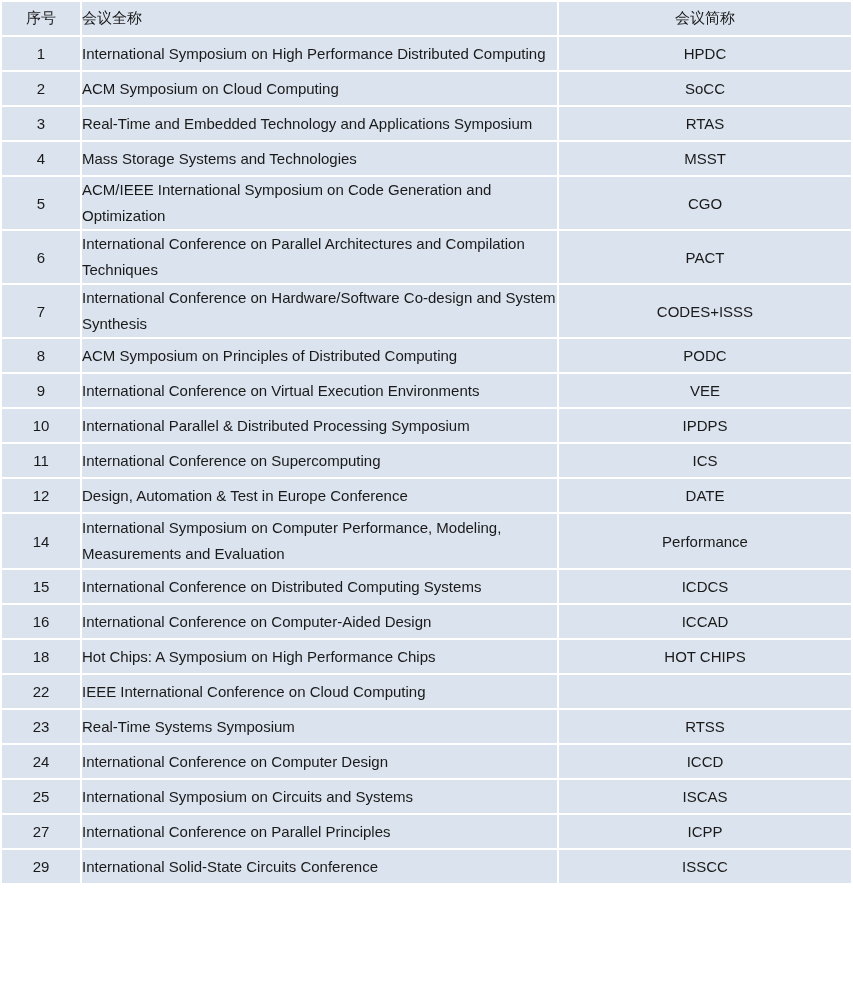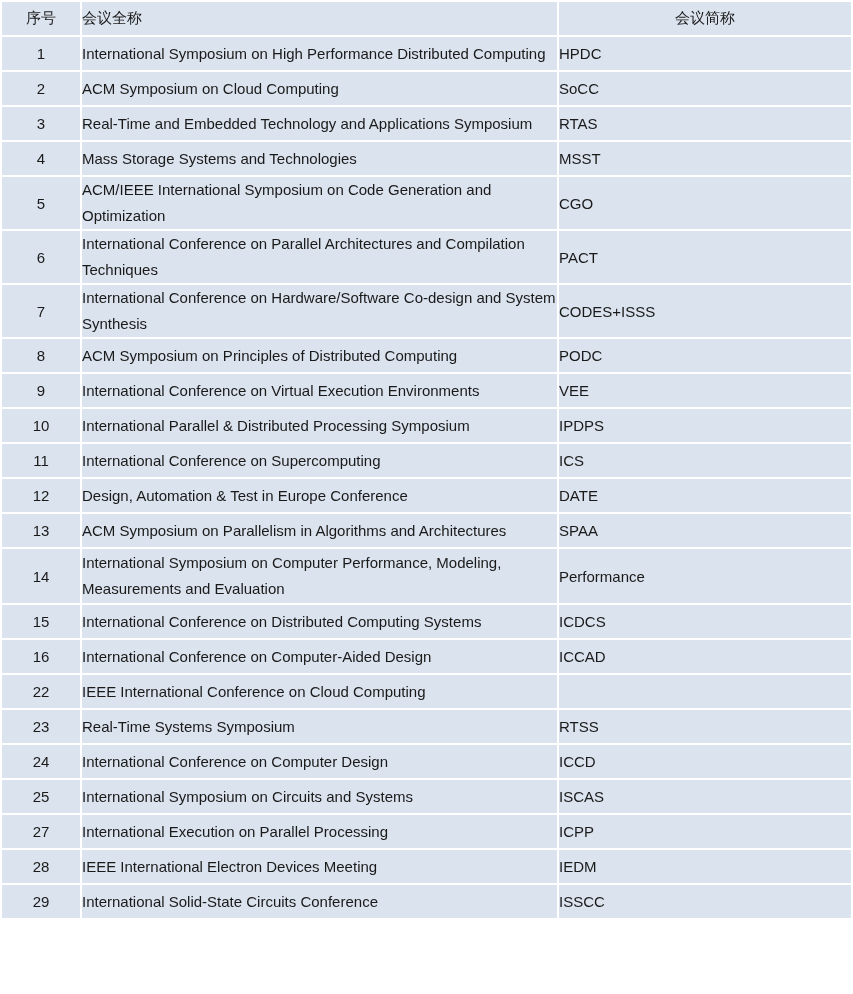--- a/index.html
+++ b/index.html
@@ -5,21 +5,21 @@
   html, body { margin: 0; padding: 0; background: #ffffff; }
   body { width: 853px; height: 994px; overflow: hidden; position: relative;
          font-family: "Liberation Sans", "DejaVu Sans", sans-serif; color: #1a1a1a; }
   table.conf { border-collapse: separate; border-spacing: 2px; position: absolute; left: 0; top: 0;
                width: 853px; }
   table.conf td, table.conf th { background: #dbe3ee; font-weight: normal; font-size: 15px;
                padding: 0; height: 33px; }
   th { text-align: center; }
   td.idx { width: 78px; text-align: center; }
   td.full { width: 475px; text-align: left; padding-left: 8px; padding-right: 6px; line-height: 26px; }
-  td.abbr { text-align: left; }
+  td.abbr { text-align: center; }
   th.h-idx { width: 78px; }
   th.h-full { text-align: left; }
   tr.tall td { height: 54px; }
   .watermark { position: absolute; left: 593px; top: 942px; font-size: 16px; color: rgba(255,255,255,0.85);
                letter-spacing: 0.2px; pointer-events: none; }
 </style>
 </head>
 <body>
 
 <table class="conf">
@@ -84,39 +84,39 @@
       <tr>
         <td class="idx">11</td>
         <td class="full">International Conference on Supercomputing</td>
         <td class="abbr">ICS</td>
       </tr>
       <tr>
         <td class="idx">12</td>
         <td class="full">Design, Automation &amp; Test in Europe Conference</td>
         <td class="abbr">DATE</td>
       </tr>
-      <tr>
-        <td class="idx">13</td>
-        <td class="full">ACM Symposium on Parallelism in Algorithms and Architectures</td>
-        <td class="abbr">SPAA</td>
-      </tr>
       <tr class="tall">
         <td class="idx">14</td>
         <td class="full">International Symposium on Computer Performance, Modeling, Measurements and Evaluation</td>
         <td class="abbr">Performance</td>
       </tr>
       <tr>
         <td class="idx">15</td>
         <td class="full">International Conference on Distributed Computing Systems</td>
         <td class="abbr">ICDCS</td>
       </tr>
       <tr>
         <td class="idx">16</td>
         <td class="full">International Conference on Computer-Aided Design</td>
         <td class="abbr">ICCAD</td>
+      </tr>
+      <tr>
+        <td class="idx">18</td>
+        <td class="full">Hot Chips: A Symposium on High Performance Chips</td>
+        <td class="abbr">HOT CHIPS</td>
       </tr>
       <tr>
         <td class="idx">22</td>
         <td class="full">IEEE International Conference on Cloud Computing</td>
         <td class="abbr"></td>
       </tr>
       <tr>
         <td class="idx">23</td>
         <td class="full">Real-Time Systems Symposium</td>
         <td class="abbr">RTSS</td>
@@ -126,27 +126,22 @@
         <td class="full">International Conference on Computer Design</td>
         <td class="abbr">ICCD</td>
       </tr>
       <tr>
         <td class="idx">25</td>
         <td class="full">International Symposium on Circuits and Systems</td>
         <td class="abbr">ISCAS</td>
       </tr>
       <tr>
         <td class="idx">27</td>
-        <td class="full">International Execution on Parallel Processing</td>
+        <td class="full">International Conference on Parallel Principles</td>
         <td class="abbr">ICPP</td>
-      </tr>
-      <tr>
-        <td class="idx">28</td>
-        <td class="full">IEEE International Electron Devices Meeting</td>
-        <td class="abbr">IEDM</td>
       </tr>
       <tr>
         <td class="idx">29</td>
         <td class="full">International Solid-State Circuits Conference</td>
         <td class="abbr">ISSCC</td>
       </tr>
     </tbody>
 </table>
 
 <div class="watermark">https://blog.csdn.net/BigDataDigest</div>

